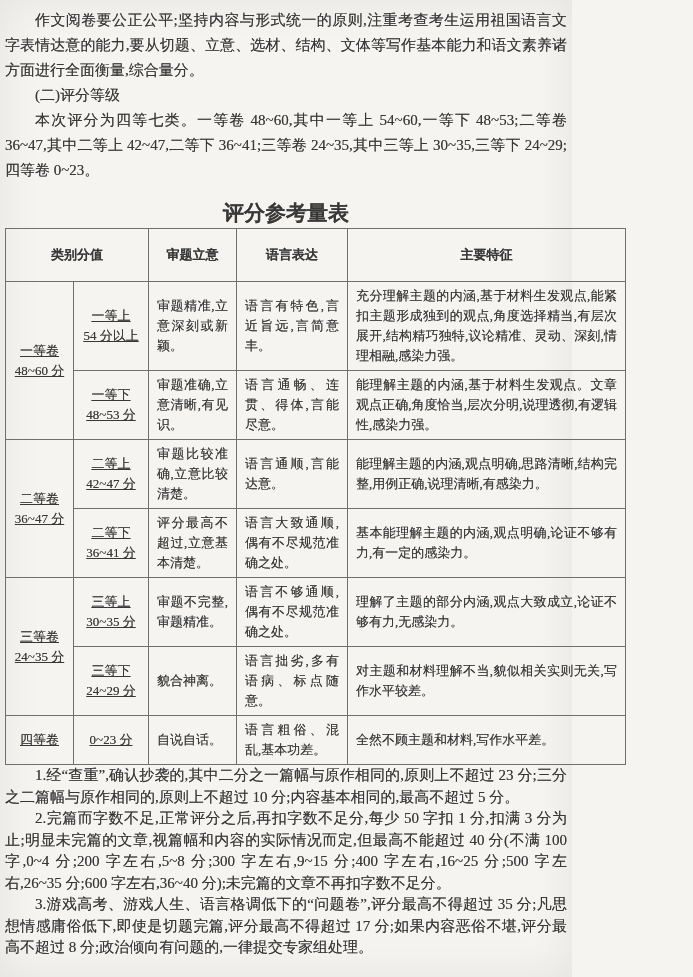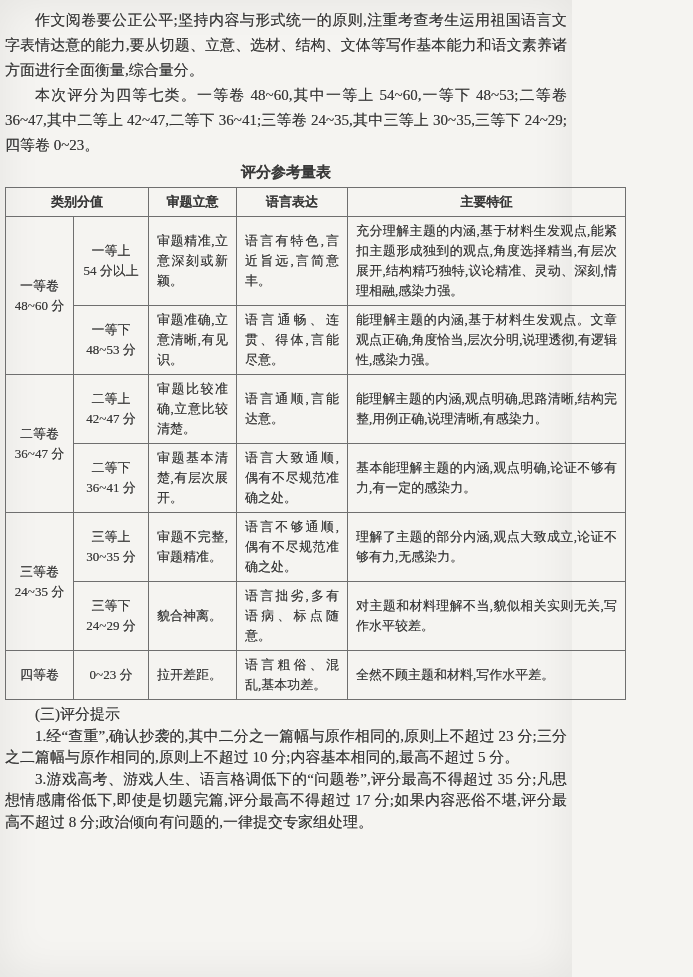--- a/index.html
+++ b/index.html
@@ -14,44 +14,45 @@
     padding:8px 5px 0 5px;
     box-shadow:inset 0 0 45px rgba(0,0,0,0.07);
     text-shadow:0 0 .5px rgba(0,0,0,.5);
   }
   .para{
     margin:0;font-size:15px;line-height:25px;
     text-align:justify;text-indent:2em;
   }
   .tight{line-height:21.5px;}
   .table-title{
-    text-align:center;font-weight:bold;font-size:15px;
-    line-height:24px;margin:2px 0 3px 0;
+    text-align:center;font-weight:bold;font-size:21px;
+    line-height:24px;margin:18px 0 3px 0;
   }
   table.rubric{
     border-collapse:collapse;table-layout:fixed;
     width:620px;margin:0 auto;
     font-size:13px;line-height:20px;
   }
   table.rubric th,table.rubric td{
     border:1px solid #6f6f6f;
     padding:4px 8px;vertical-align:middle;
     word-break:break-all;
   }
   table.rubric{border:1.5px solid #5f5f5f;}
-  table.rubric th{font-weight:bold;text-align:center;padding:4px 2px;}
-  td.c{text-align:center;padding:4px 2px;}
+  table.rubric th{font-weight:bold;text-align:center;padding:16px 2px;}
+  td.c{text-align:center;padding:4px 2px;text-decoration:underline;}
   td.j{text-align:justify;}
 </style>
 </head>
 <body>
 
 <div class="page">
 
   <p class="para">作文阅卷要公正公平;坚持内容与形式统一的原则,注重考查考生运用祖国语言文字表情达意的能力,要从切题、立意、选材、结构、文体等写作基本能力和语文素养诸方面进行全面衡量,综合量分。</p>
+  <p class="para">(二)评分等级</p>
   <p class="para">本次评分为四等七类。一等卷 48~60,其中一等上 54~60,一等下 48~53;二等卷 36~47,其中二等上 42~47,二等下 36~41;三等卷 24~35,其中三等上 30~35,三等下 24~29;四等卷 0~23。</p>
 
   <div class="table-title">评分参考量表</div>
 
   <table class="rubric">
     <colgroup>
       <col style="width:68px">
         <col style="width:75px">
         <col style="width:88px">
         <col style="width:111px">
@@ -99,21 +100,21 @@
         </td>
         <td class="j">审题比较准确,立意比较清楚。</td>
         <td class="j">语言通顺,言能达意。</td>
         <td class="j">能理解主题的内涵,观点明确,思路清晰,结构完整,用例正确,说理清晰,有感染力。</td>
       </tr>
       <tr>
         <td class="c">
           <div>二等下</div>
           <div>36~41 分</div>
         </td>
-        <td class="j">审题基本清楚,有层次展开。</td>
+        <td class="j">评分最高不超过,立意基本清楚。</td>
         <td class="j">语言大致通顺,偶有不尽规范准确之处。</td>
         <td class="j">基本能理解主题的内涵,观点明确,论证不够有力,有一定的感染力。</td>
       </tr>
       <tr>
         <td class="c" rowspan="2">
           <div>三等卷</div>
           <div>24~35 分</div>
         </td>
         <td class="c">
           <div>三等上</div>
@@ -132,25 +133,25 @@
         <td class="j">语言拙劣,多有语病、标点随意。</td>
         <td class="j">对主题和材料理解不当,貌似相关实则无关,写作水平较差。</td>
       </tr>
       <tr>
         <td class="c">
           <div>四等卷</div>
         </td>
         <td class="c">
           <div>0~23 分</div>
         </td>
-        <td class="j">拉开差距。</td>
+        <td class="j">自说自话。</td>
         <td class="j">语言粗俗、混乱,基本功差。</td>
         <td class="j">全然不顾主题和材料,写作水平差。</td>
       </tr>
     </tbody>
   </table>
 
-  <p class="para tight" style="margin-top:4px">(三)评分提示</p>
 
   <p class="para tight">1.经“查重”,确认抄袭的,其中二分之一篇幅与原作相同的,原则上不超过 23 分;三分之二篇幅与原作相同的,原则上不超过 10 分;内容基本相同的,最高不超过 5 分。</p>
+  <p class="para tight">2.完篇而字数不足,正常评分之后,再扣字数不足分,每少 50 字扣 1 分,扣满 3 分为止;明显未完篇的文章,视篇幅和内容的实际情况而定,但最高不能超过 40 分(不满 100 字,0~4 分;200 字左右,5~8 分;300 字左右,9~15 分;400 字左右,16~25 分;500 字左右,26~35 分;600 字左右,36~40 分);未完篇的文章不再扣字数不足分。</p>
   <p class="para tight">3.游戏高考、游戏人生、语言格调低下的“问题卷”,评分最高不得超过 35 分;凡思想情感庸俗低下,即使是切题完篇,评分最高不得超过 17 分;如果内容恶俗不堪,评分最高不超过 8 分;政治倾向有问题的,一律提交专家组处理。</p>
 
 </div>
 
 </body></html>

